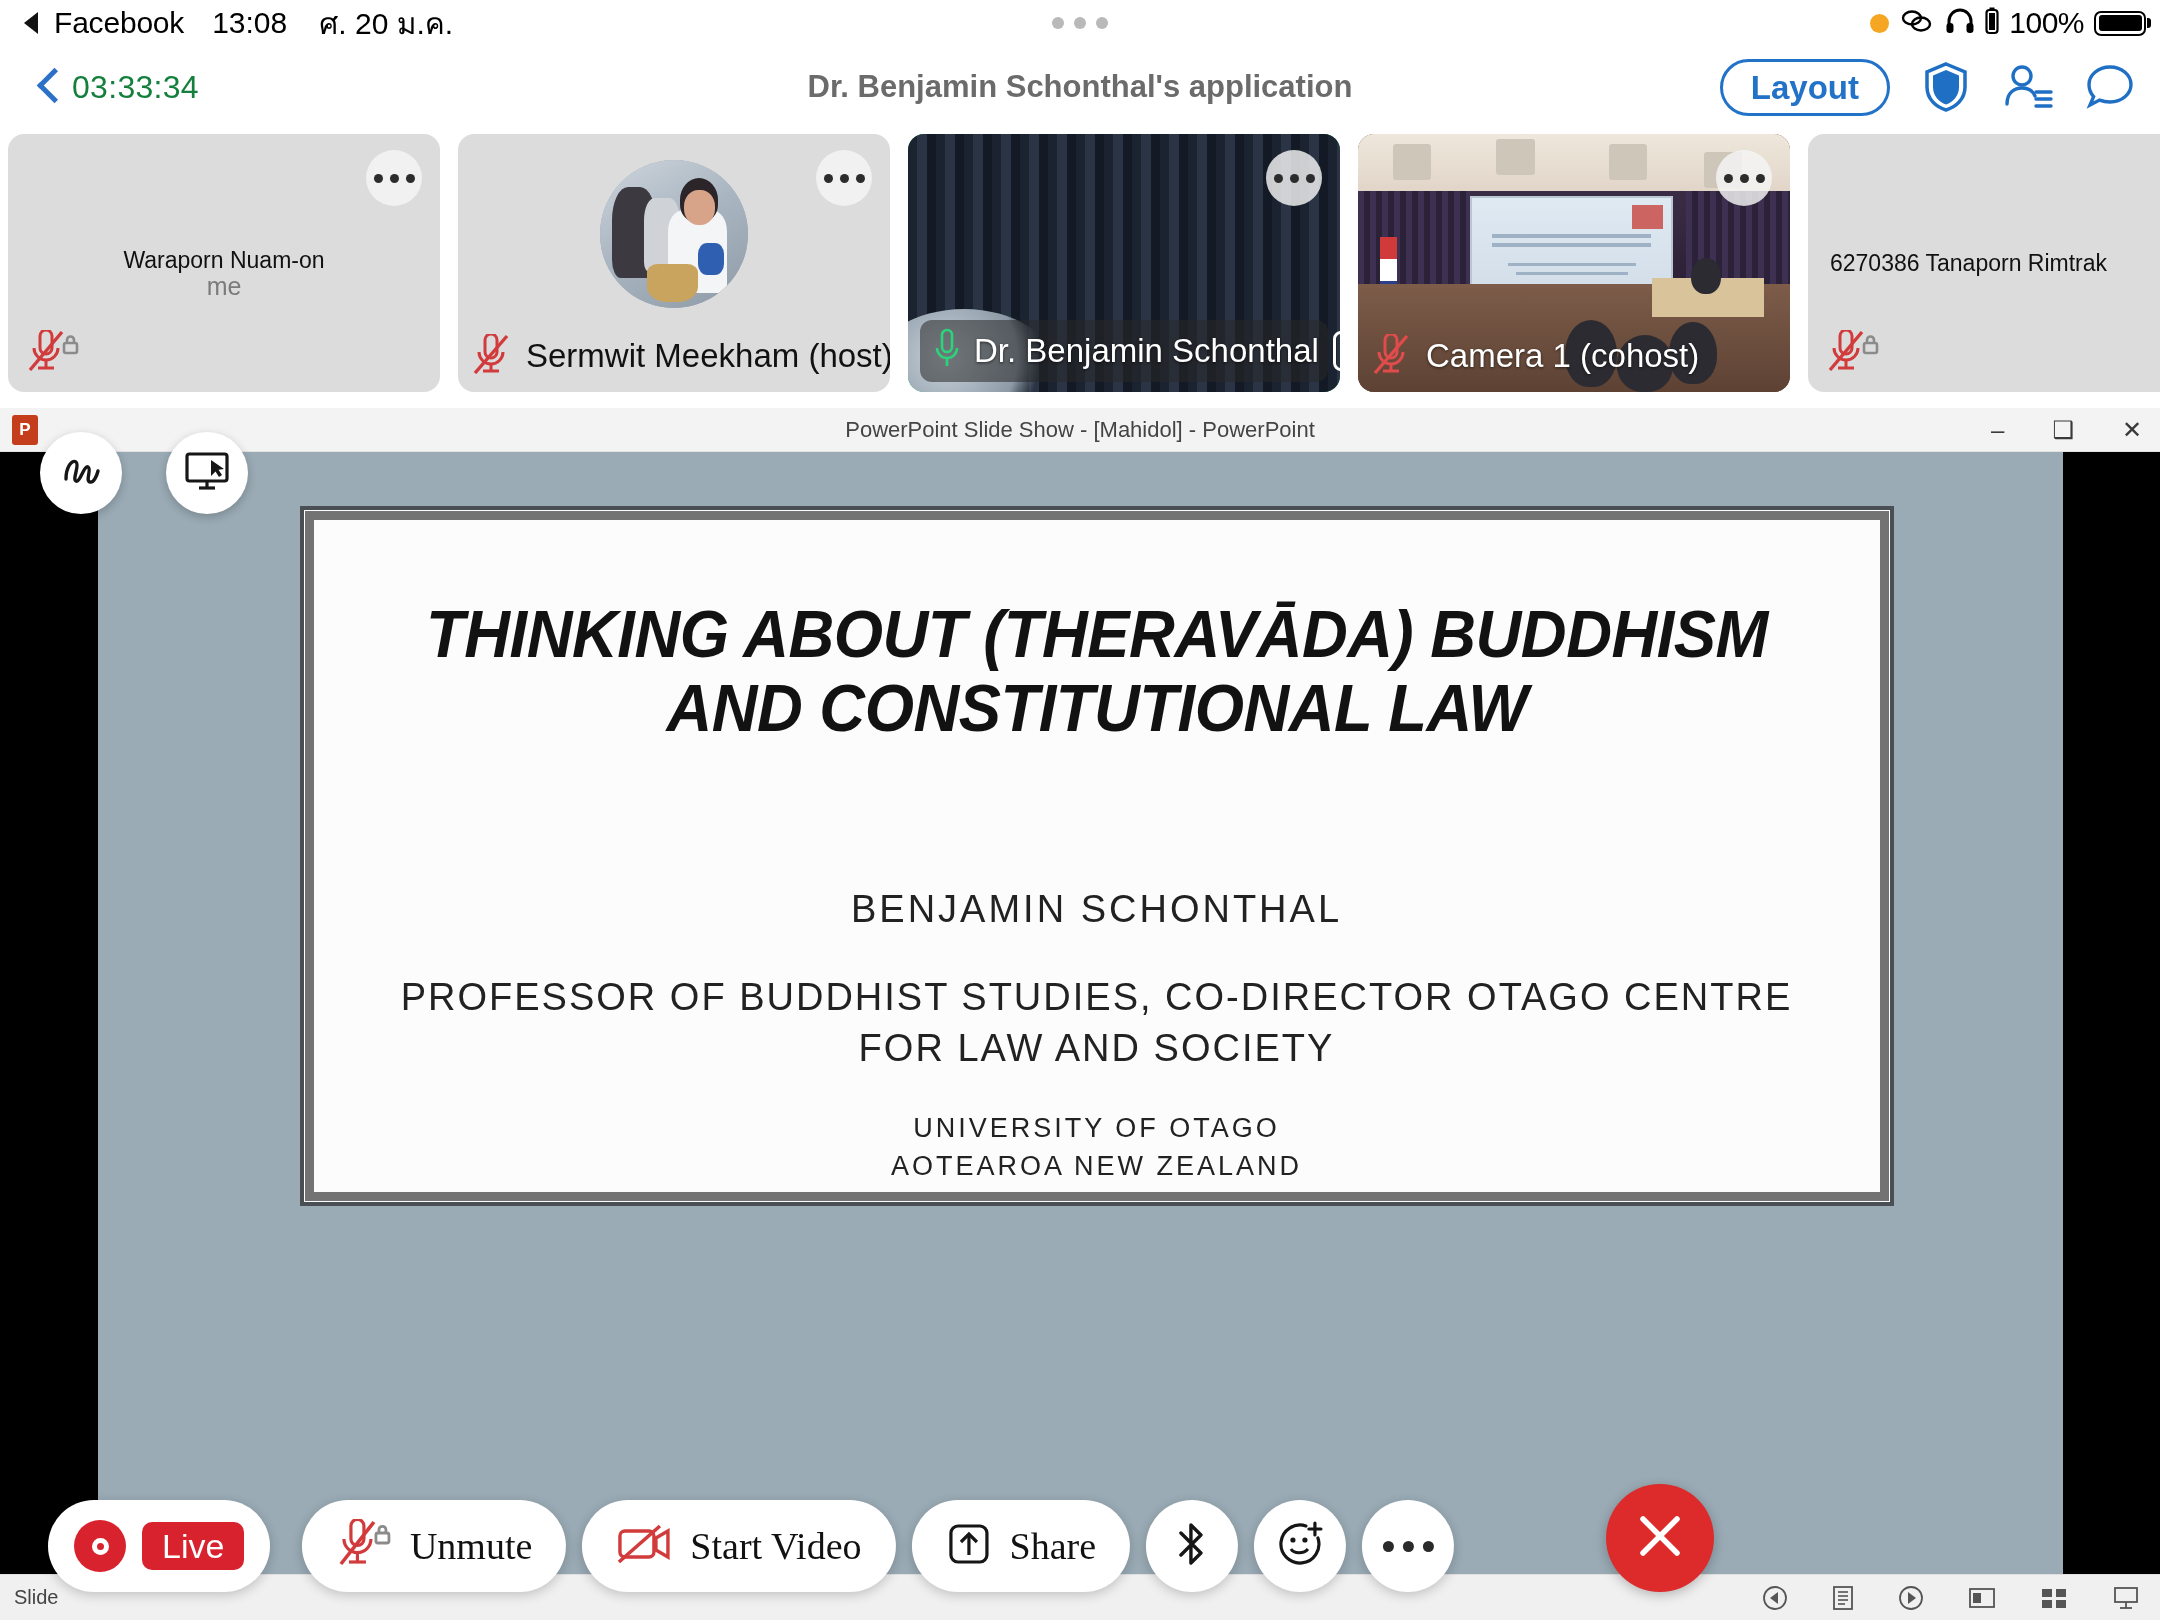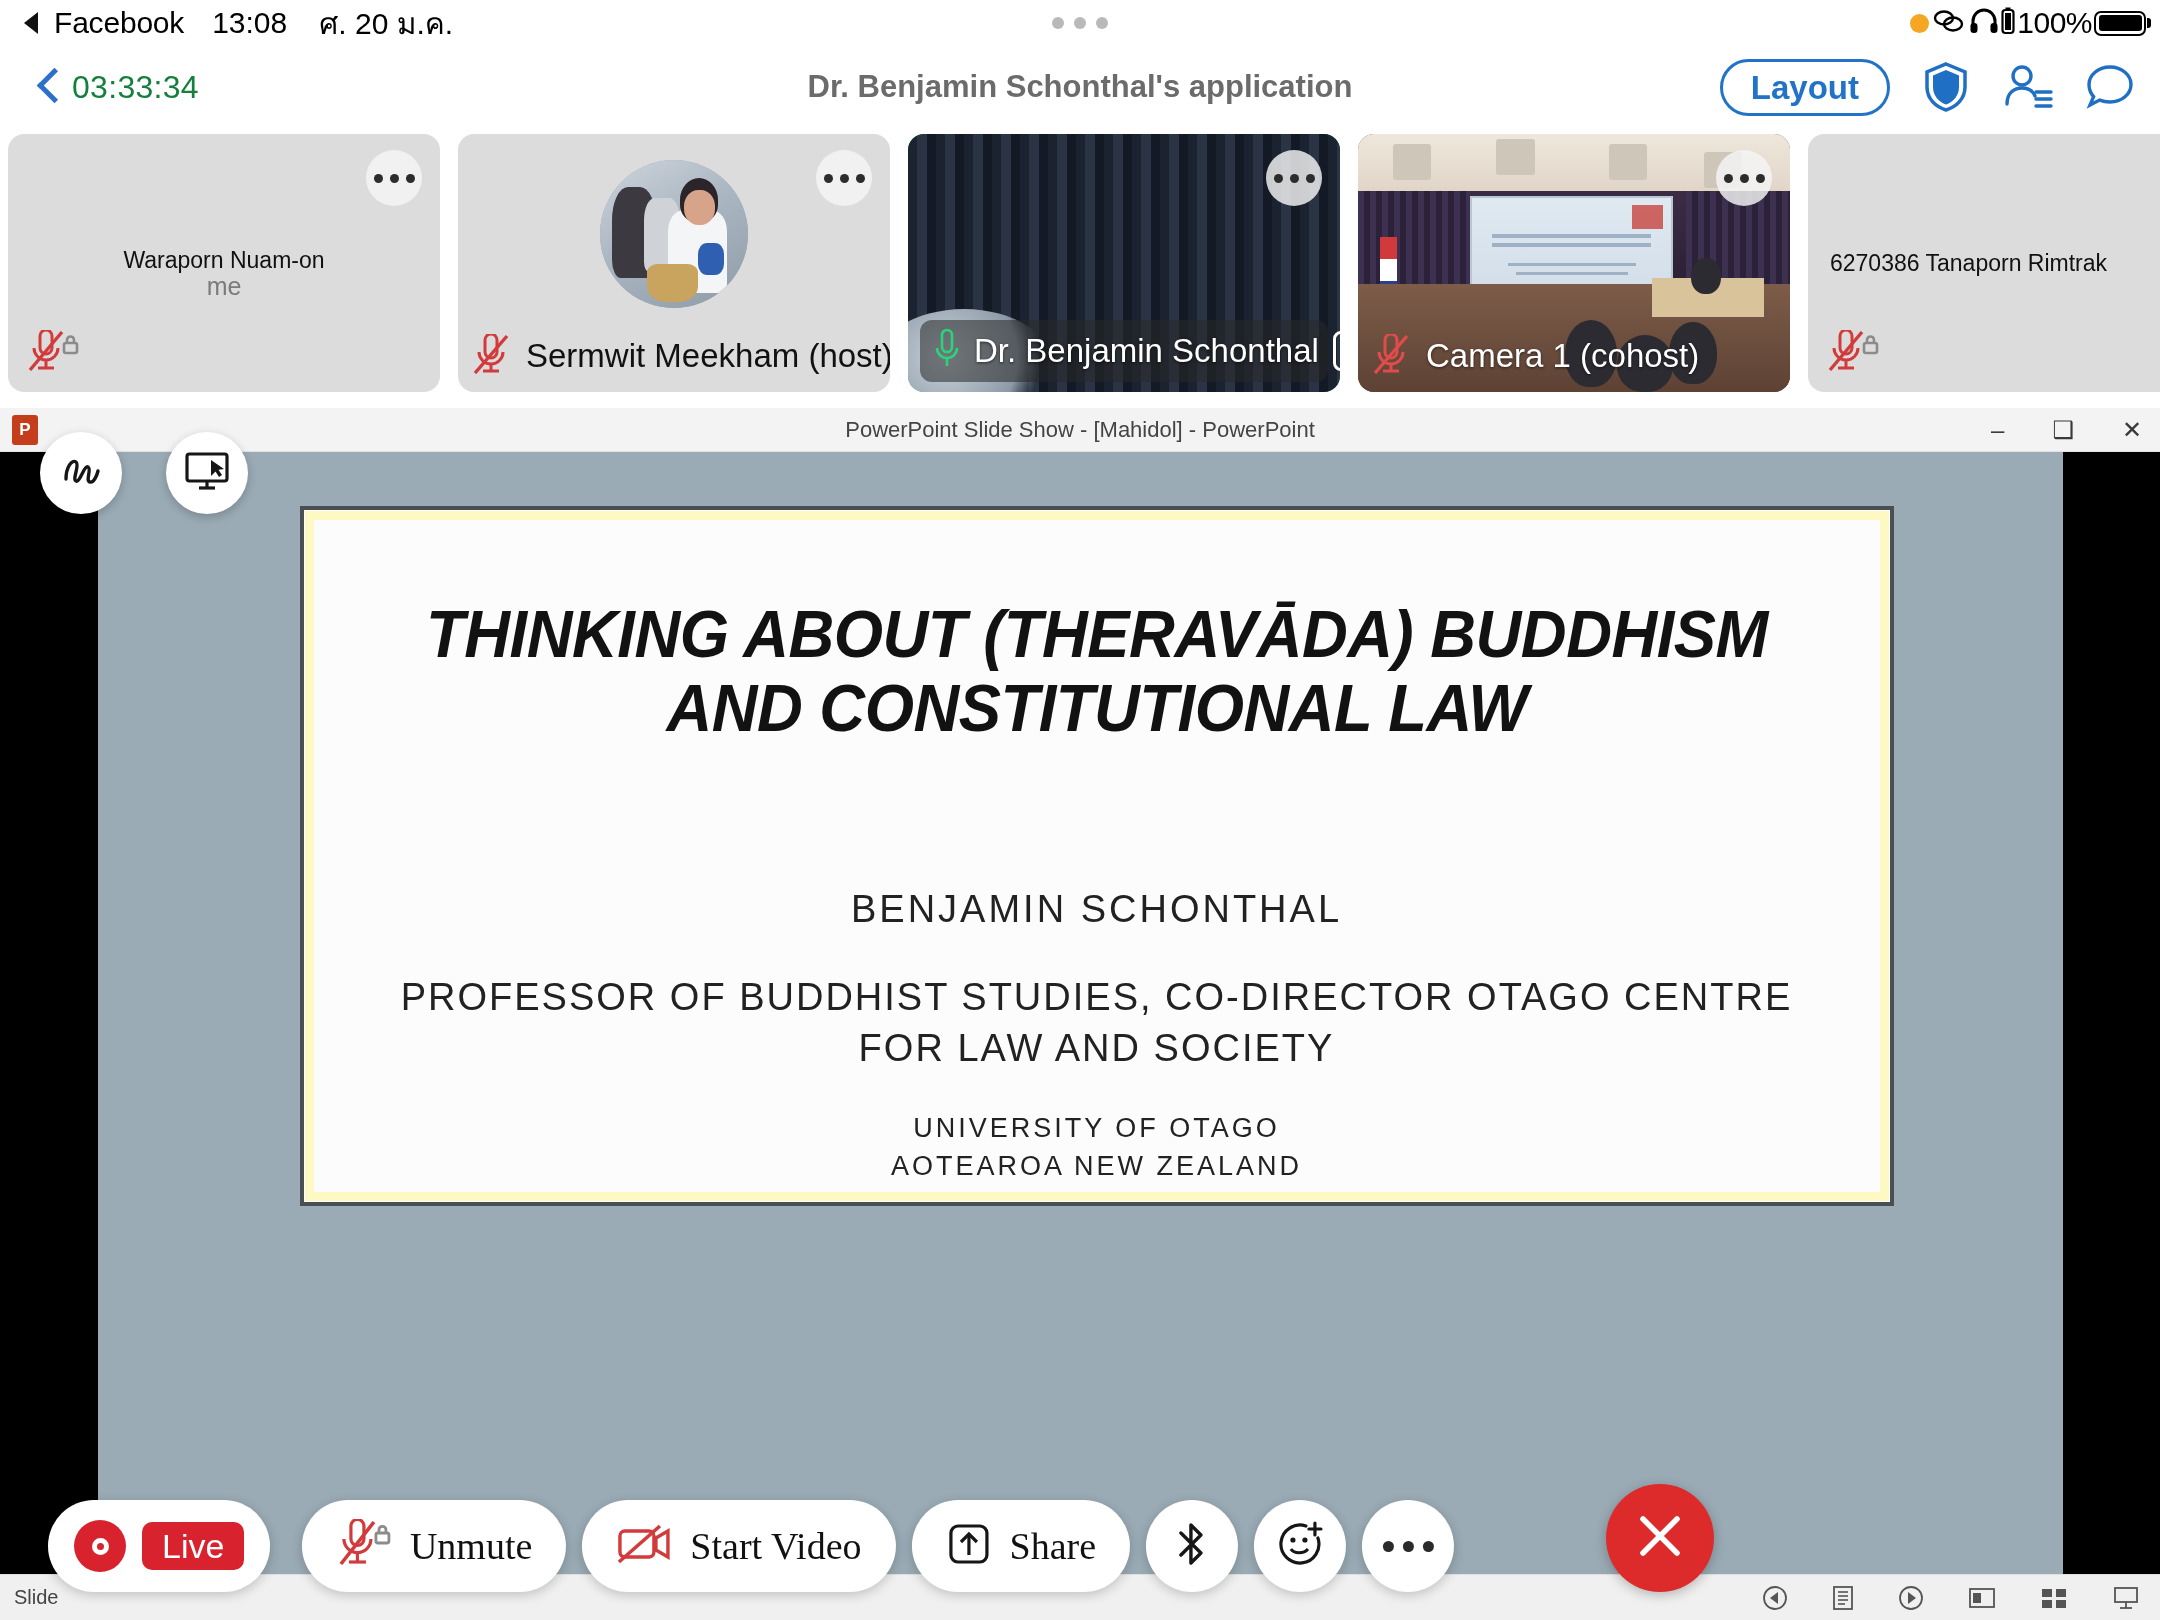--- a/index.html
+++ b/index.html
@@ -19,21 +19,21 @@
   .sb-back-tri {
     width: 0; height: 0; border-top: 11px solid transparent;
     border-bottom: 11px solid transparent; border-right: 14px solid #111;
   }
   .sb-app { font-size: 30px; color: #000; letter-spacing: -0.2px; }
   .sb-time { font-size: 30px; color: #000; margin-left: 12px; }
   .sb-date { font-size: 30px; color: #000; margin-left: 16px; }
   .sb-center { position:absolute; left:50%; transform:translateX(-50%); display:flex; gap:10px; }
   .sb-dot { width: 12px; height: 12px; border-radius: 50%; background: #b9b9b9; }
   .sb-right {
-    position: absolute; right: 14px; display: flex; align-items: center; gap: 2px; justify-content: space-between;
+    position: absolute; right: 14px; display: flex; align-items: center; gap: 10px; justify-content: space-between;
   }
   .rec-dot { width: 19px; height: 19px; border-radius: 50%; background: #f5a623; }
   .sb-pct { font-size: 30px; color: #000; letter-spacing: -0.5px; }
   .battery {
     width: 52px; height: 25px; border: 2.5px solid #000; border-radius: 7px;
     position: relative; padding: 2.5px;
   }
   .battery::after {
     content: ""; position: absolute; right: -7px; top: 50%; transform: translateY(-50%);
     width: 4px; height: 10px; background: #000; border-radius: 0 3px 3px 0;
@@ -164,21 +164,21 @@
   .ppt-winbtns { position: absolute; right: 18px; display: flex; gap: 48px; align-items: center; }
   .ppt-winbtn { font-size: 24px; color: #3a3a3a; cursor: pointer; line-height: 1; }
 
   .ppt-stage {
     position: absolute; top: 44px; left: 0; width: 2160px; height: 1124px;
     background: #000; display: flex; align-items: stretch; justify-content: center;
   }
   .ppt-canvas { width: 1965px; background: #9aabb5; position: relative; }
   .slide-frame {
     position: absolute; left: 202px; top: 54px; width: 1594px; height: 700px;
-    background: #fef9c3; border: 4px solid #4a4f54; box-shadow: 0 0 0 1px #fff inset;
+    background: #737373; border: 4px solid #4a4f54; box-shadow: 0 0 0 1px #fff inset;
   }
   .slide-inner { position: absolute; inset: 10px; background: #fcfcfc; }
   .slide-title {
     position: absolute; top: 78px; left: 50px; right: 50px; text-align: center;
     font-family: "Liberation Sans", sans-serif; font-weight: bold; font-style: italic;
     font-size: 66px; line-height: 1.12; color: #121212; letter-spacing: -0.5px;
     transform: scaleX(0.96);
   }
   .slide-author {
     position: absolute; top: 368px; left: 0; width: 100%; text-align: center;

